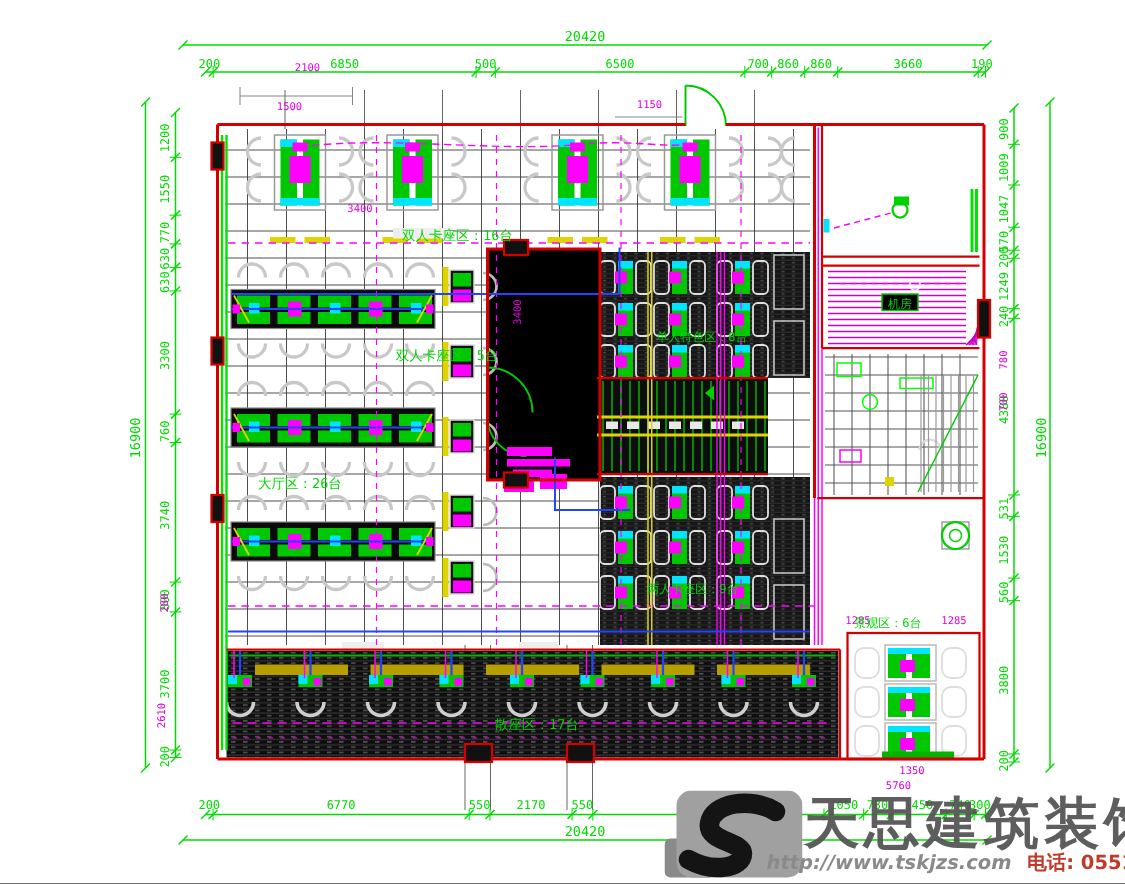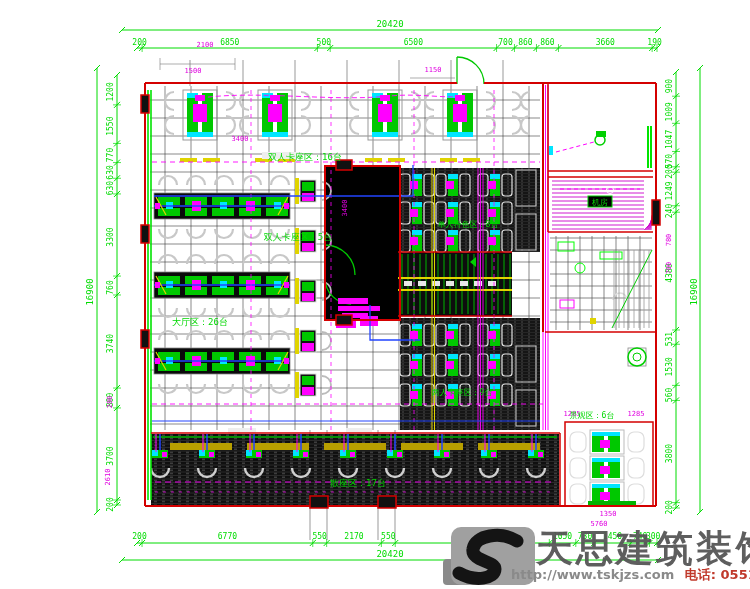--- a/index.html
+++ b/index.html
@@ -5,21 +5,21 @@
   html,body{margin:0;padding:0;background:#000;}
   #stage{position:relative;width:750px;height:589px;background:#ffffff;overflow:hidden;
          font-family:"DejaVu Sans",sans-serif;}
   #plan{position:absolute;left:0;top:0;}
   #watermark{position:absolute;left:0;top:0;width:750px;height:589px;pointer-events:none;}
   #wm-logo{position:absolute;left:443px;top:527px;}
   #wm-brand{position:absolute;left:536px;top:524px;font-size:37px;font-weight:bold;
             color:#565656;letter-spacing:3px;white-space:nowrap;opacity:.95;
             font-family:"DejaVu Sans",sans-serif;}
   #wm-line{position:absolute;left:511px;top:566px;font-size:13px;font-weight:bold;white-space:nowrap;}
-  #wm-line .url{color:#8a8a8a;}
+  #wm-line .url{color:#8a8a8a;font-style:italic;}
   #wm-line .phone{color:#c0392b;margin-left:6px;}
   text{font-family:"DejaVu Sans Mono","DejaVu Sans",monospace;}
 </style>
 </head>
 <body>
 
 <div id="stage">
   <svg id="plan" width="750" height="589">
     <defs>
       <pattern id="plank" width="8" height="3.5" patternUnits="userSpaceOnUse">

